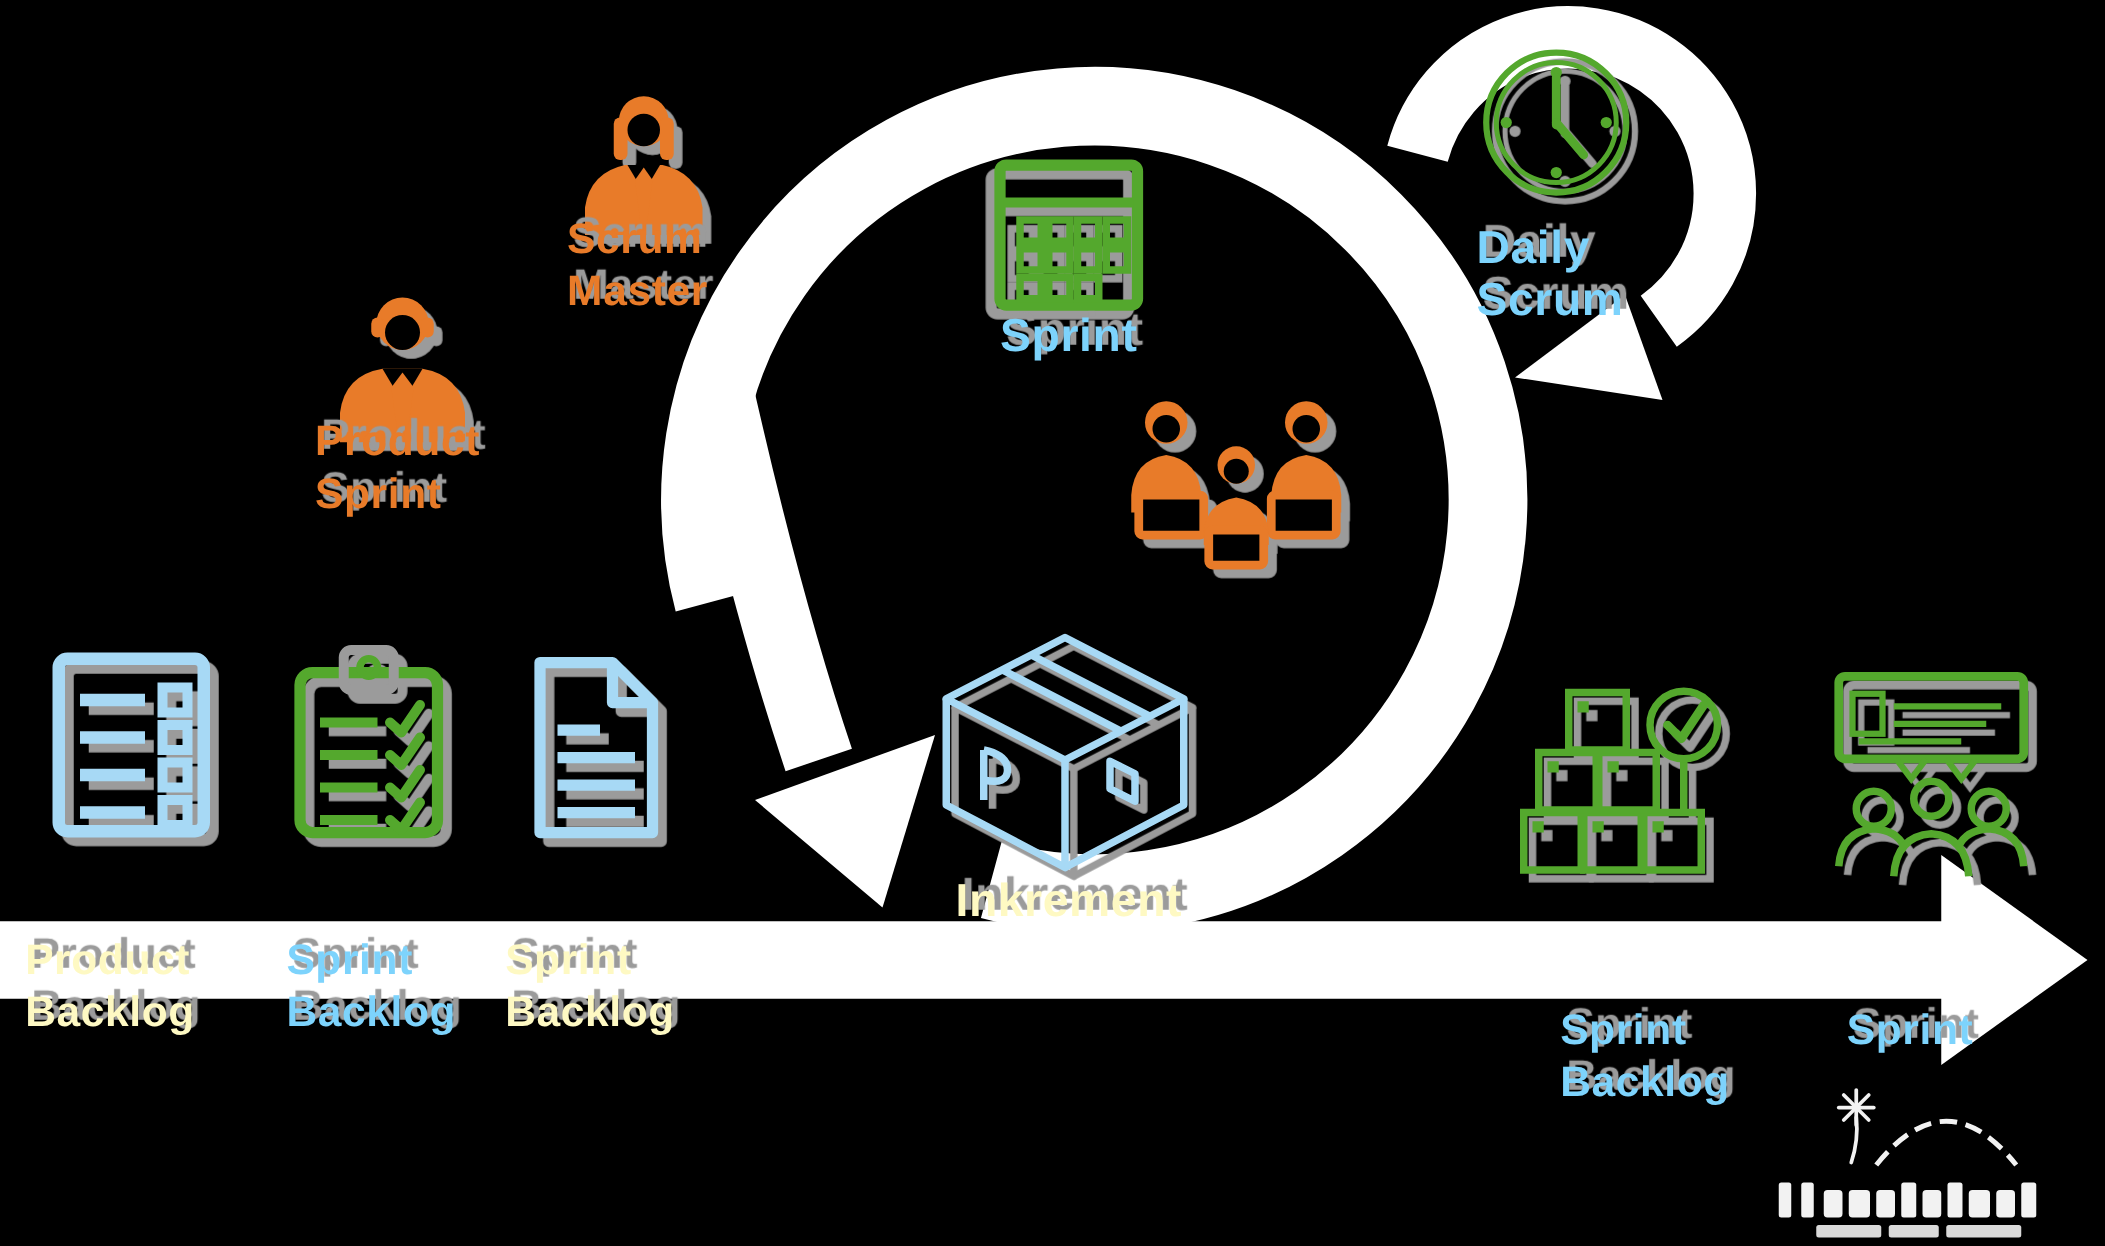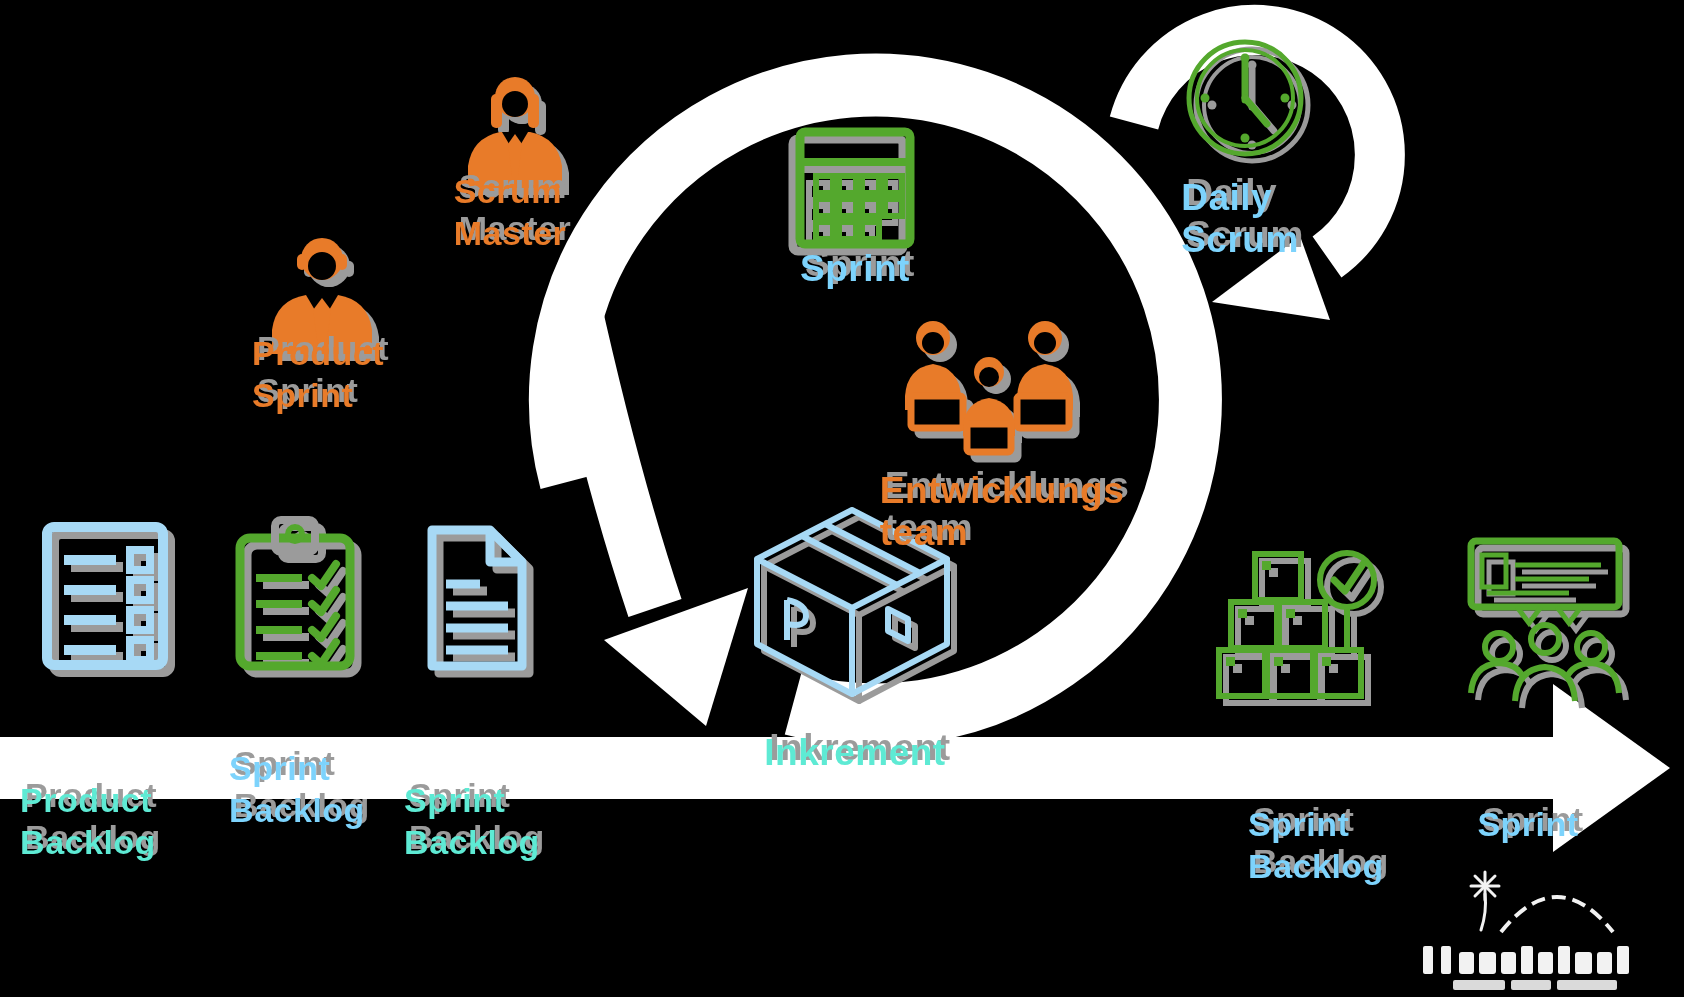--- a/index.html
+++ b/index.html
@@ -4,21 +4,21 @@
 <style>
   html,body{margin:0;padding:0;background:#000;}
   .stage{position:relative;width:1684px;height:997px;background:#000;overflow:hidden;
          font-family:"Liberation Sans",sans-serif;}
   .arrows{position:absolute;left:0;top:0;z-index:1;}
   .icon{position:absolute;z-index:3;filter:drop-shadow(7px 7px 0 #9b9b9b);}
   .icon.sh-left{filter:drop-shadow(-7px 7px 0 #9b9b9b);}
   .lbl{position:absolute;z-index:4;transform:translateX(-50%);text-align:left;
        font-weight:bold;white-space:nowrap;line-height:42px;font-size:34px;
        letter-spacing:.5px;filter:drop-shadow(5px -5px 0 #9b9b9b);}
-  .c-blue{color:#5eead4;margin-top:32px;}
+  .c-blue{color:#fef9c3;}
   .c-green{color:#7dd3fc;}
   .c-orange{color:#e87b29;}
   .lbl-lg{font-size:37px;}
 </style>
 </head>
 <body>
 
 <div class="stage">
 
   <svg class="arrows" width="1684" height="997" viewBox="0 0 1684 997">
@@ -271,24 +271,20 @@
 
   <div class="lbl c-green lbl-lg" style="left:855px;top:248px;">
     <div>Sprint</div>
   </div>
 
   <div class="lbl c-green lbl-lg" style="left:1240px;top:177px;">
     <div>Daily</div>
     <div>Scrum</div>
   </div>
 
-  <div class="lbl c-orange lbl-lg" style="left:1002px;top:470px;">
-    <div>Entwicklungs</div>
-    <div>team</div>
-  </div>
 
   <div class="lbl c-blue lbl-lg" style="left:855px;top:700px;">
     <div>Inkrement</div>
   </div>
 
   <div class="lbl c-green" style="left:1316px;top:803px;">
     <div>Sprint</div>
     <div>Backlog</div>
   </div>
 

